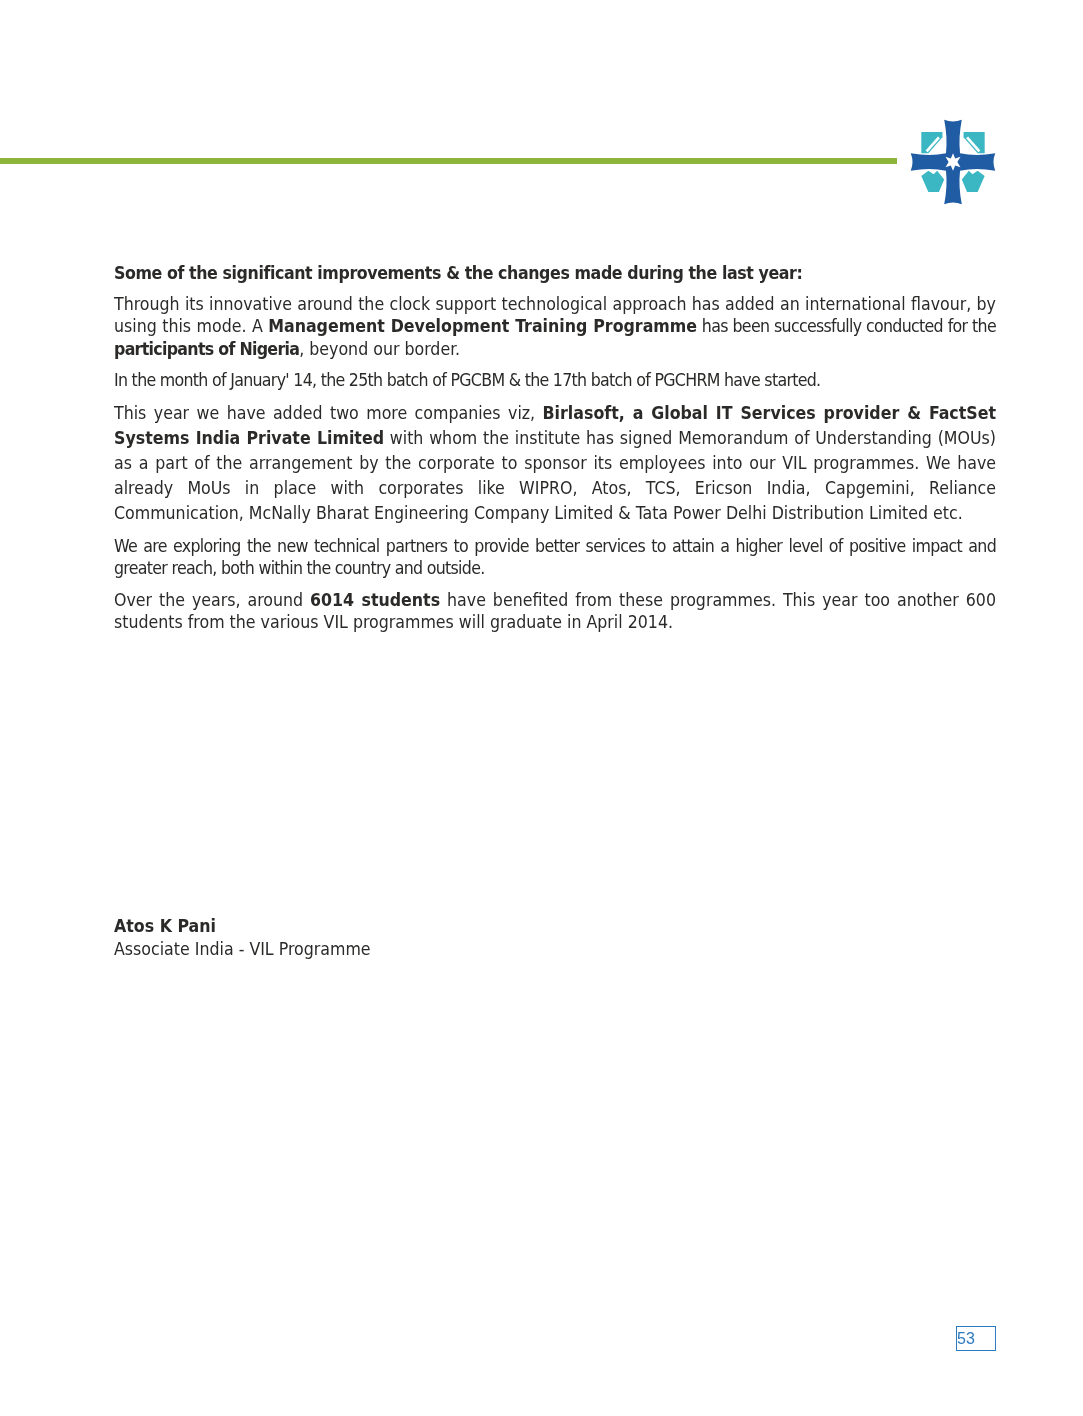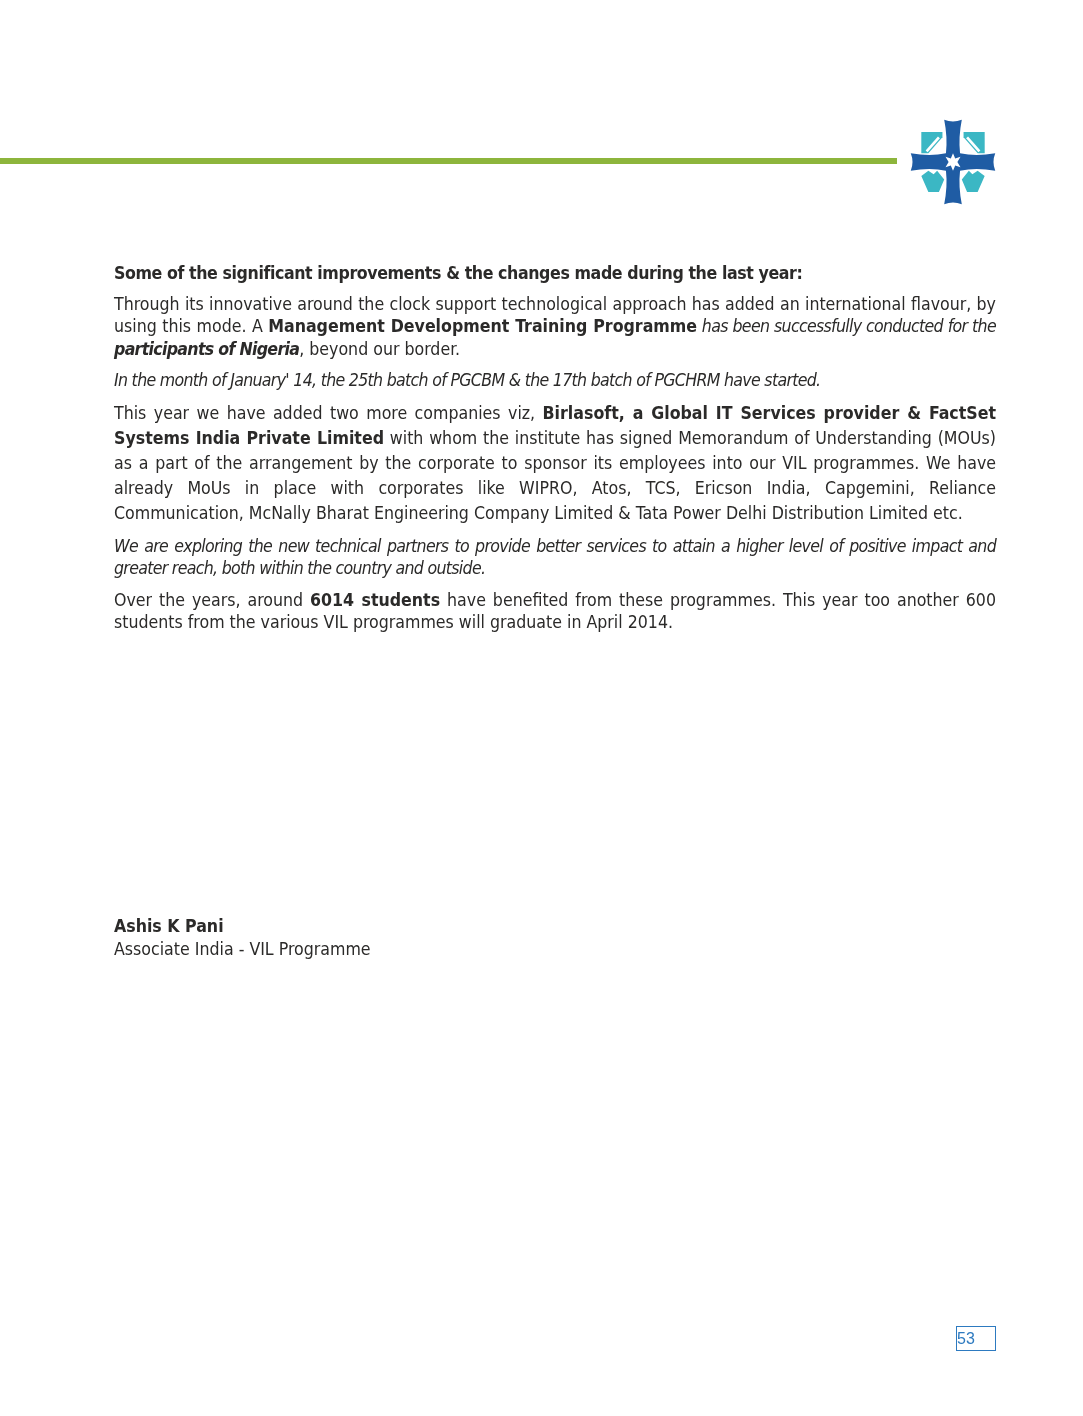--- a/index.html
+++ b/index.html
@@ -3,21 +3,21 @@
 <meta charset="utf-8">
 <style>
   html, body { margin: 0; padding: 0; background: #ffffff; }
   body { width: 1083px; height: 1416px; position: relative; overflow: hidden;
          font-family: "DejaVu Sans Condensed", "Liberation Sans Narrow", "Liberation Sans", sans-serif; color: #2b2a29; }
   .rule { position: absolute; left: 0; top: 158px; width: 897px; height: 6px; background: #8db53c; }
   .logo { position: absolute; left: 909px; top: 118px; width: 88px; height: 88px; }
   .content { position: absolute; left: 114px; top: 262px; width: 882px; font-size: 17.6px; line-height: 22.5px; }
   .content p { margin: 0 0 9px 0; text-align: justify; }
   .heading { font-weight: bold; letter-spacing: -0.4px; margin-bottom: 8px !important; text-align: right; }
-  .tight { letter-spacing: -0.7px; font-style: italic; }
+  .tight { letter-spacing: -0.7px; }
   .loose { line-height: 25px; }
   b { font-weight: bold; }
   .signature { position: absolute; left: 114px; top: 915px; font-size: 17.6px; line-height: 23px; }
   .sig-name { font-weight: bold; }
   .page-num { position: absolute; left: 956px; top: 1326px; width: 38px; height: 23px; border: 1.5px solid #2d7ac0;
               color: #2d7ac0; font-family: "Liberation Sans Narrow", "Liberation Sans", sans-serif; font-size: 16px;
               text-align: left; line-height: 23px; box-sizing: content-box; }
 </style>
 </head>
 <body>
@@ -62,17 +62,17 @@
   <p class="tight">
     <span>We are exploring the new technical partners to provide better services to attain a higher level of positive impact and greater reach, both within the country and outside.</span>
   </p>
 
   <p>
     <span>Over the years, around </span><b>6014 students</b><span> have benefited from these programmes. This year too another 600 students from the various VIL programmes will graduate in April 2014.</span>
   </p>
 </div>
 
 <div class="signature">
-  <div class="sig-name">Ashis K Pani</div>
+  <div class="sig-name">Atos K Pani</div>
   <div>Associate India - VIL Programme</div>
 </div>
 
 <div class="page-num">53</div>
 
 </body></html>

